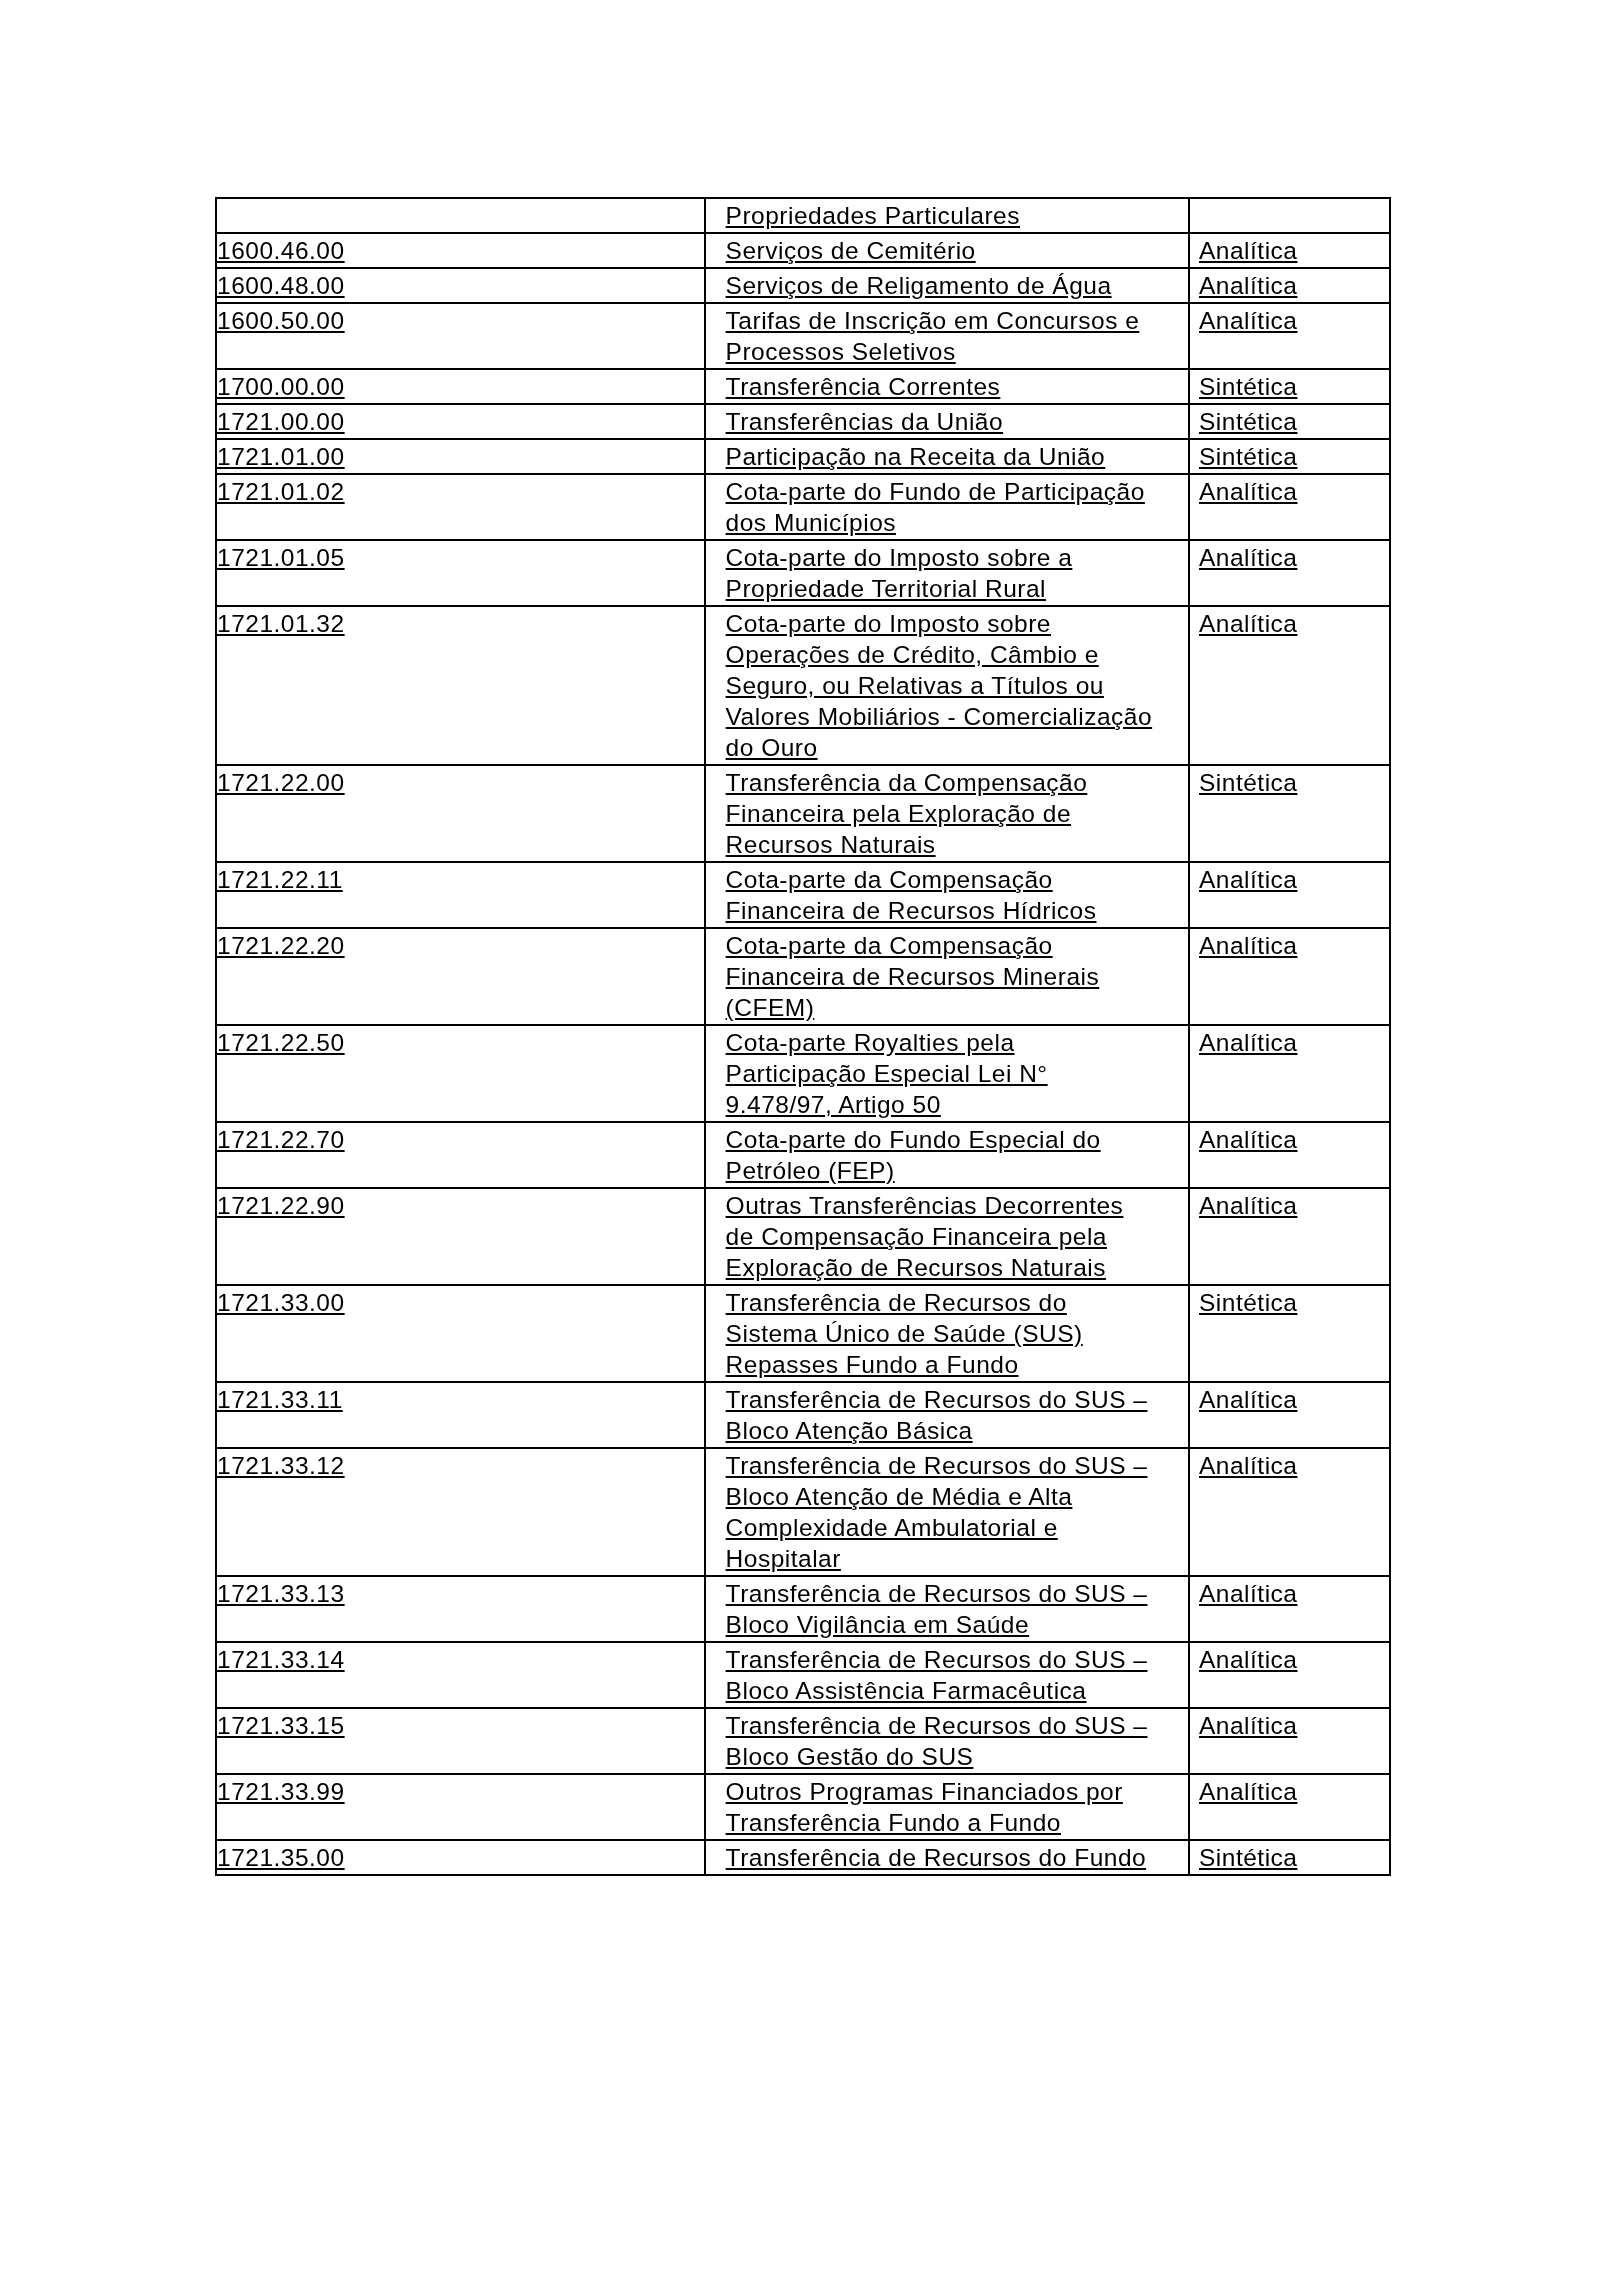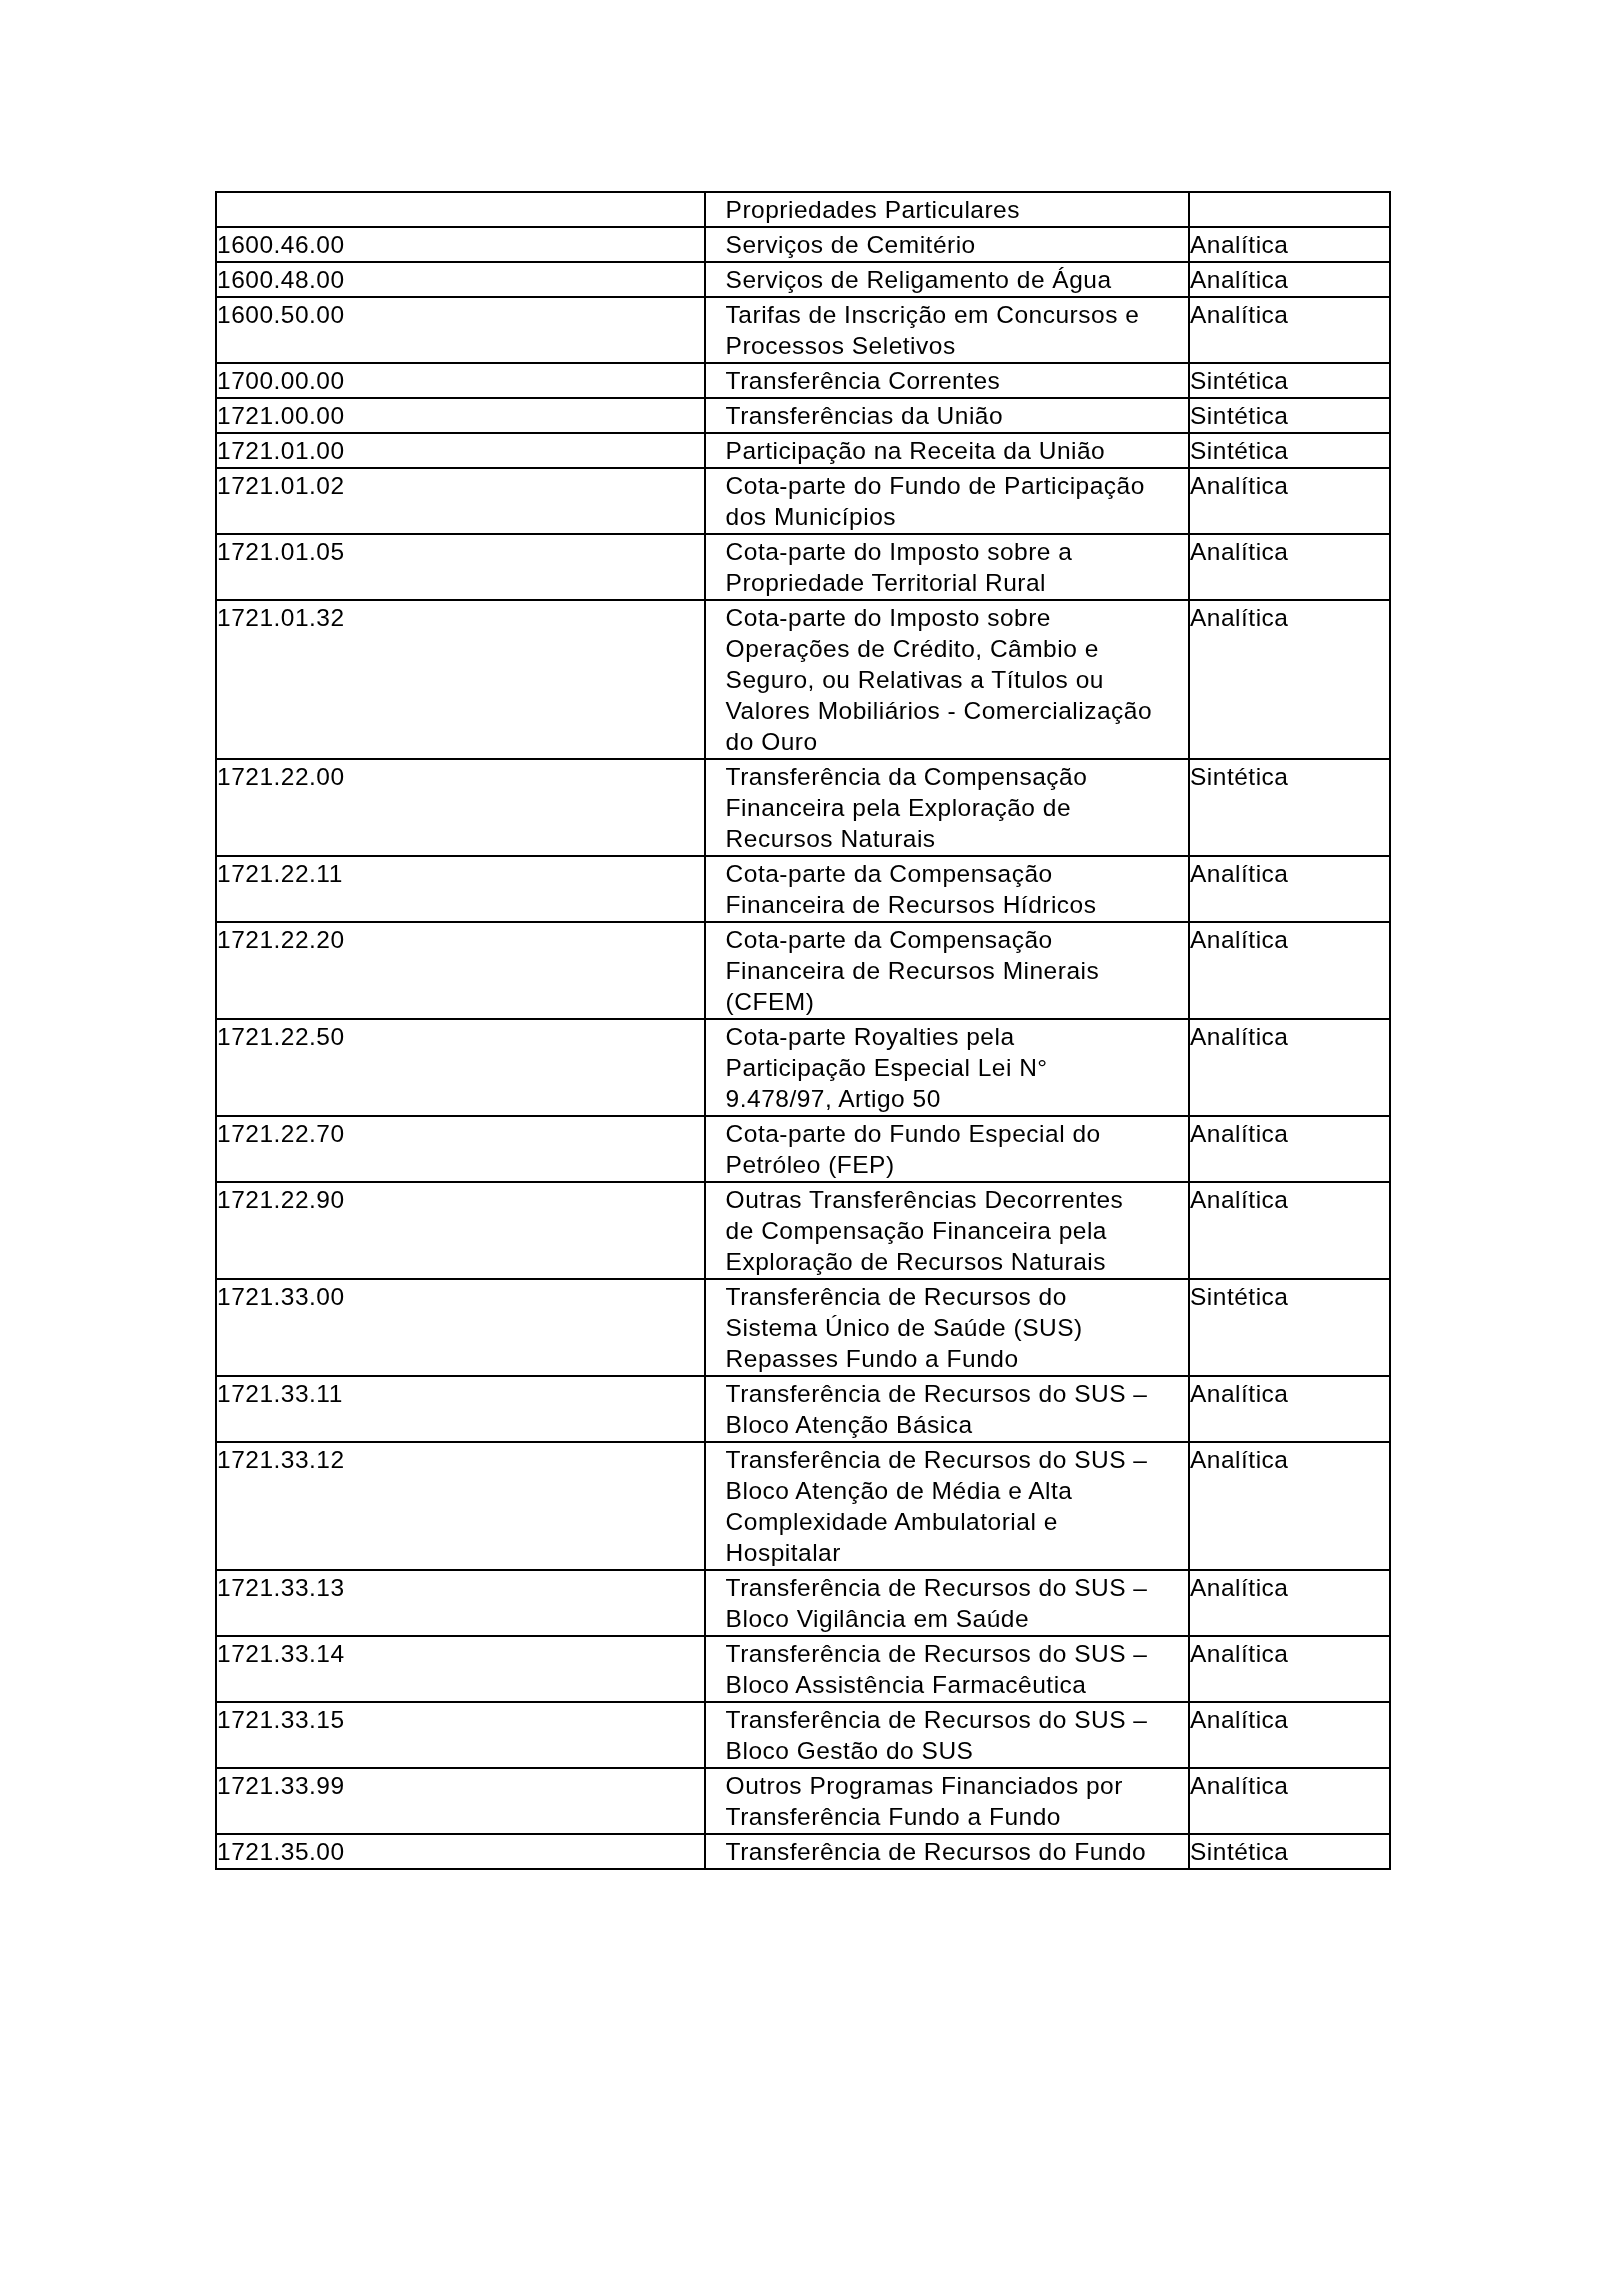--- a/index.html
+++ b/index.html
@@ -11,44 +11,45 @@
     position: relative;
     width: 1620px;
     height: 2293px;
     background: #ffffff;
     font-family: "Liberation Sans", "DejaVu Sans", sans-serif;
     color: #000000;
   }
   table.revenue-table {
     position: absolute;
     left: 215px;
-    top: 191px;
+    top: 197px;
     width: 1174px;
     border-collapse: collapse;
     table-layout: fixed;
+    text-decoration: underline;
   }
   table.revenue-table td {
     border: 2px solid #000000;
     vertical-align: top;
     font-size: 24.5px;
     line-height: 31px;
     letter-spacing: 0.5px;
     color: #000000;
     padding: 1px 9.8px 1px 9.8px;
     white-space: pre-line;
     overflow: hidden;
   }
   table.revenue-table td.cell-code {
     padding-left: 0;
   }
   table.revenue-table td.cell-desc {
     padding-left: 19.6px;
   }
   table.revenue-table td.cell-type {
-    padding-left: 0;
+    padding-left: 9px;
   }
 </style>
 </head>
 <body>
 
 <div class="page">
   <table class="revenue-table">
     <colgroup>
       <col style="width:489px">
       <col style="width:484px">

